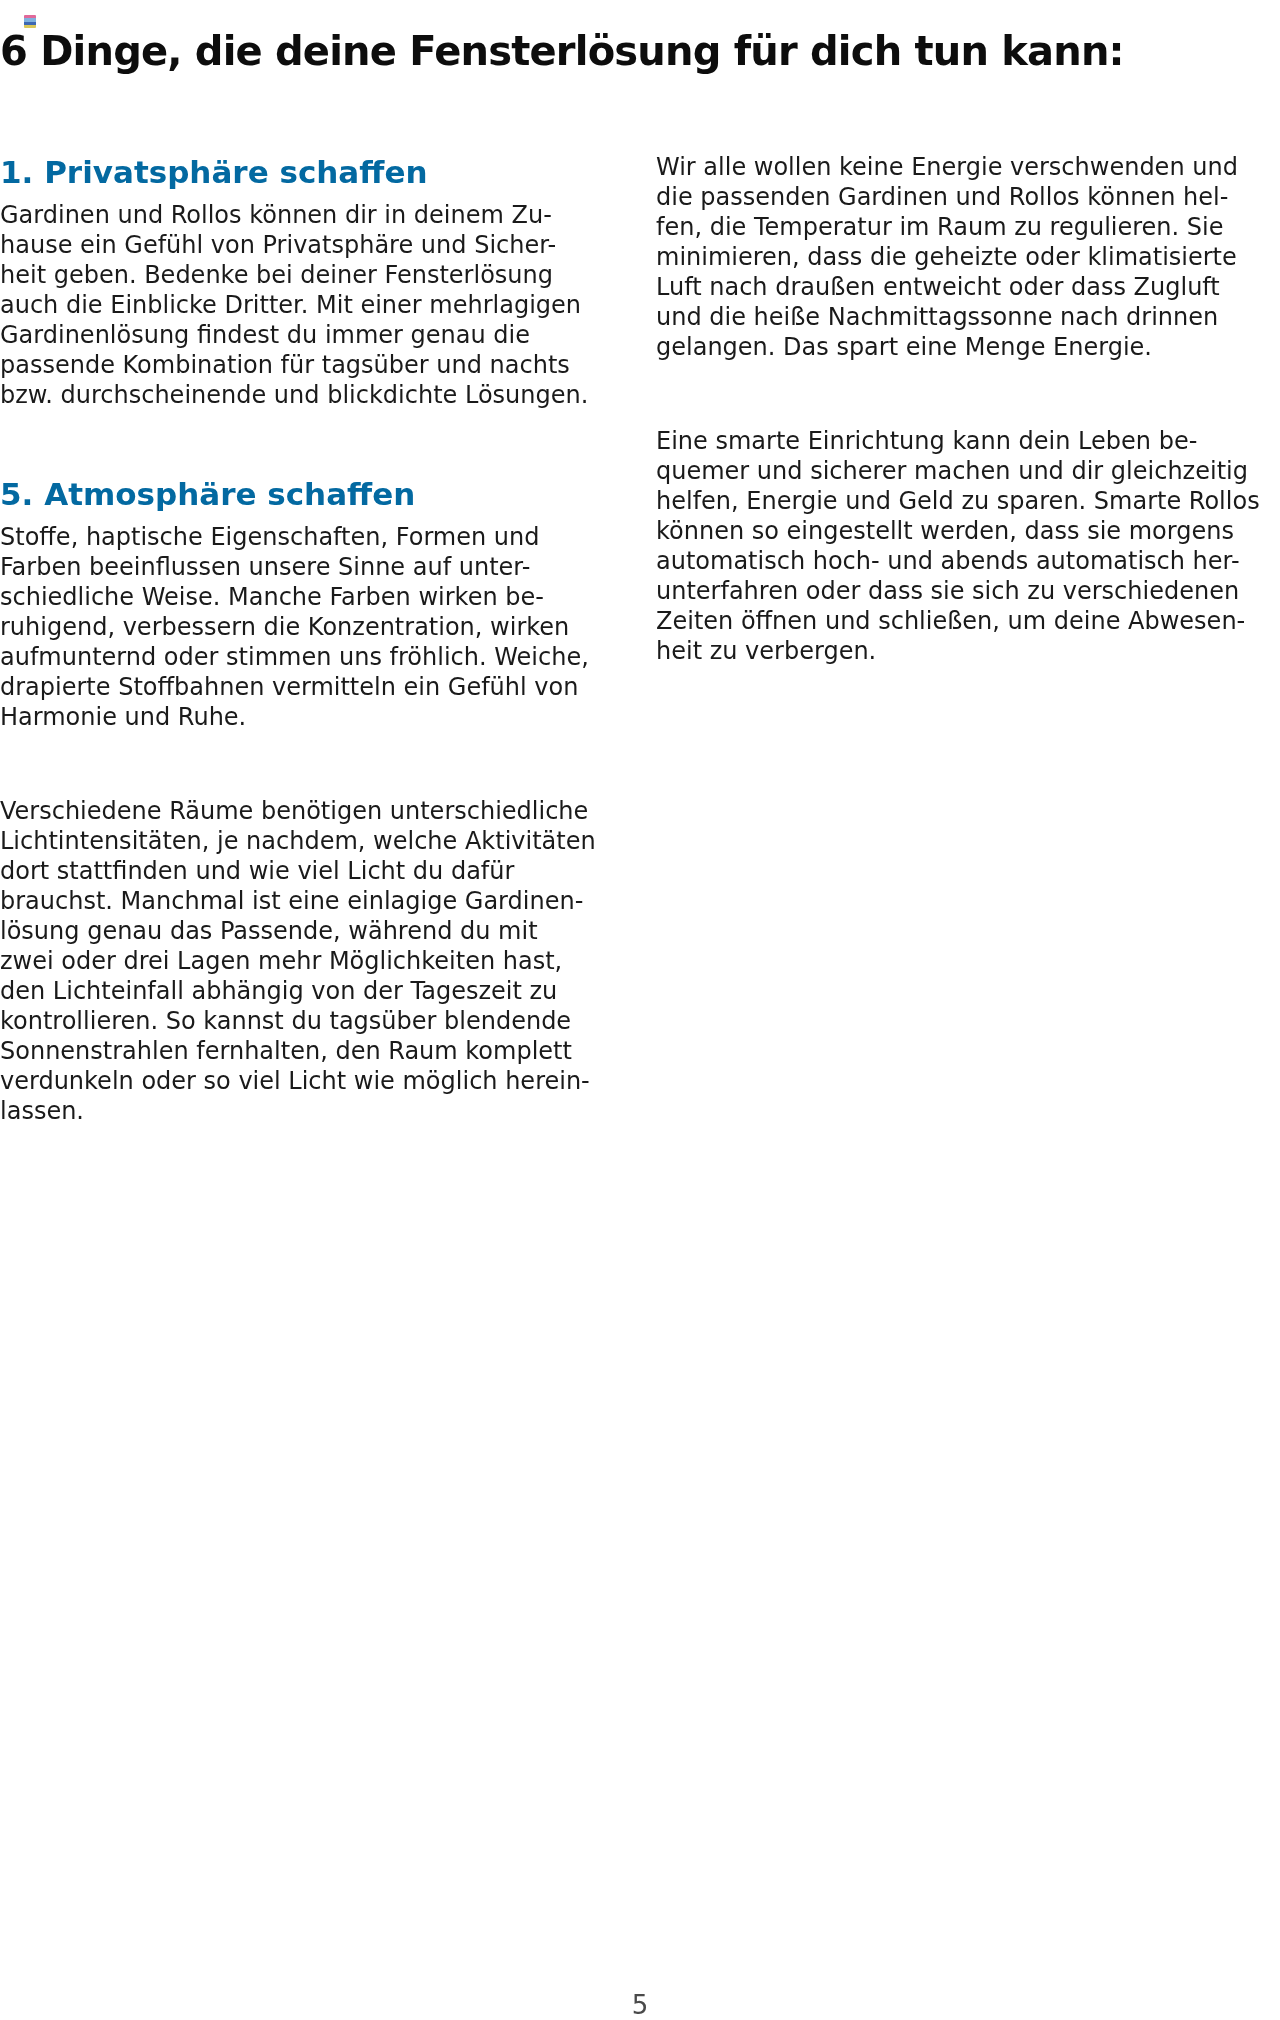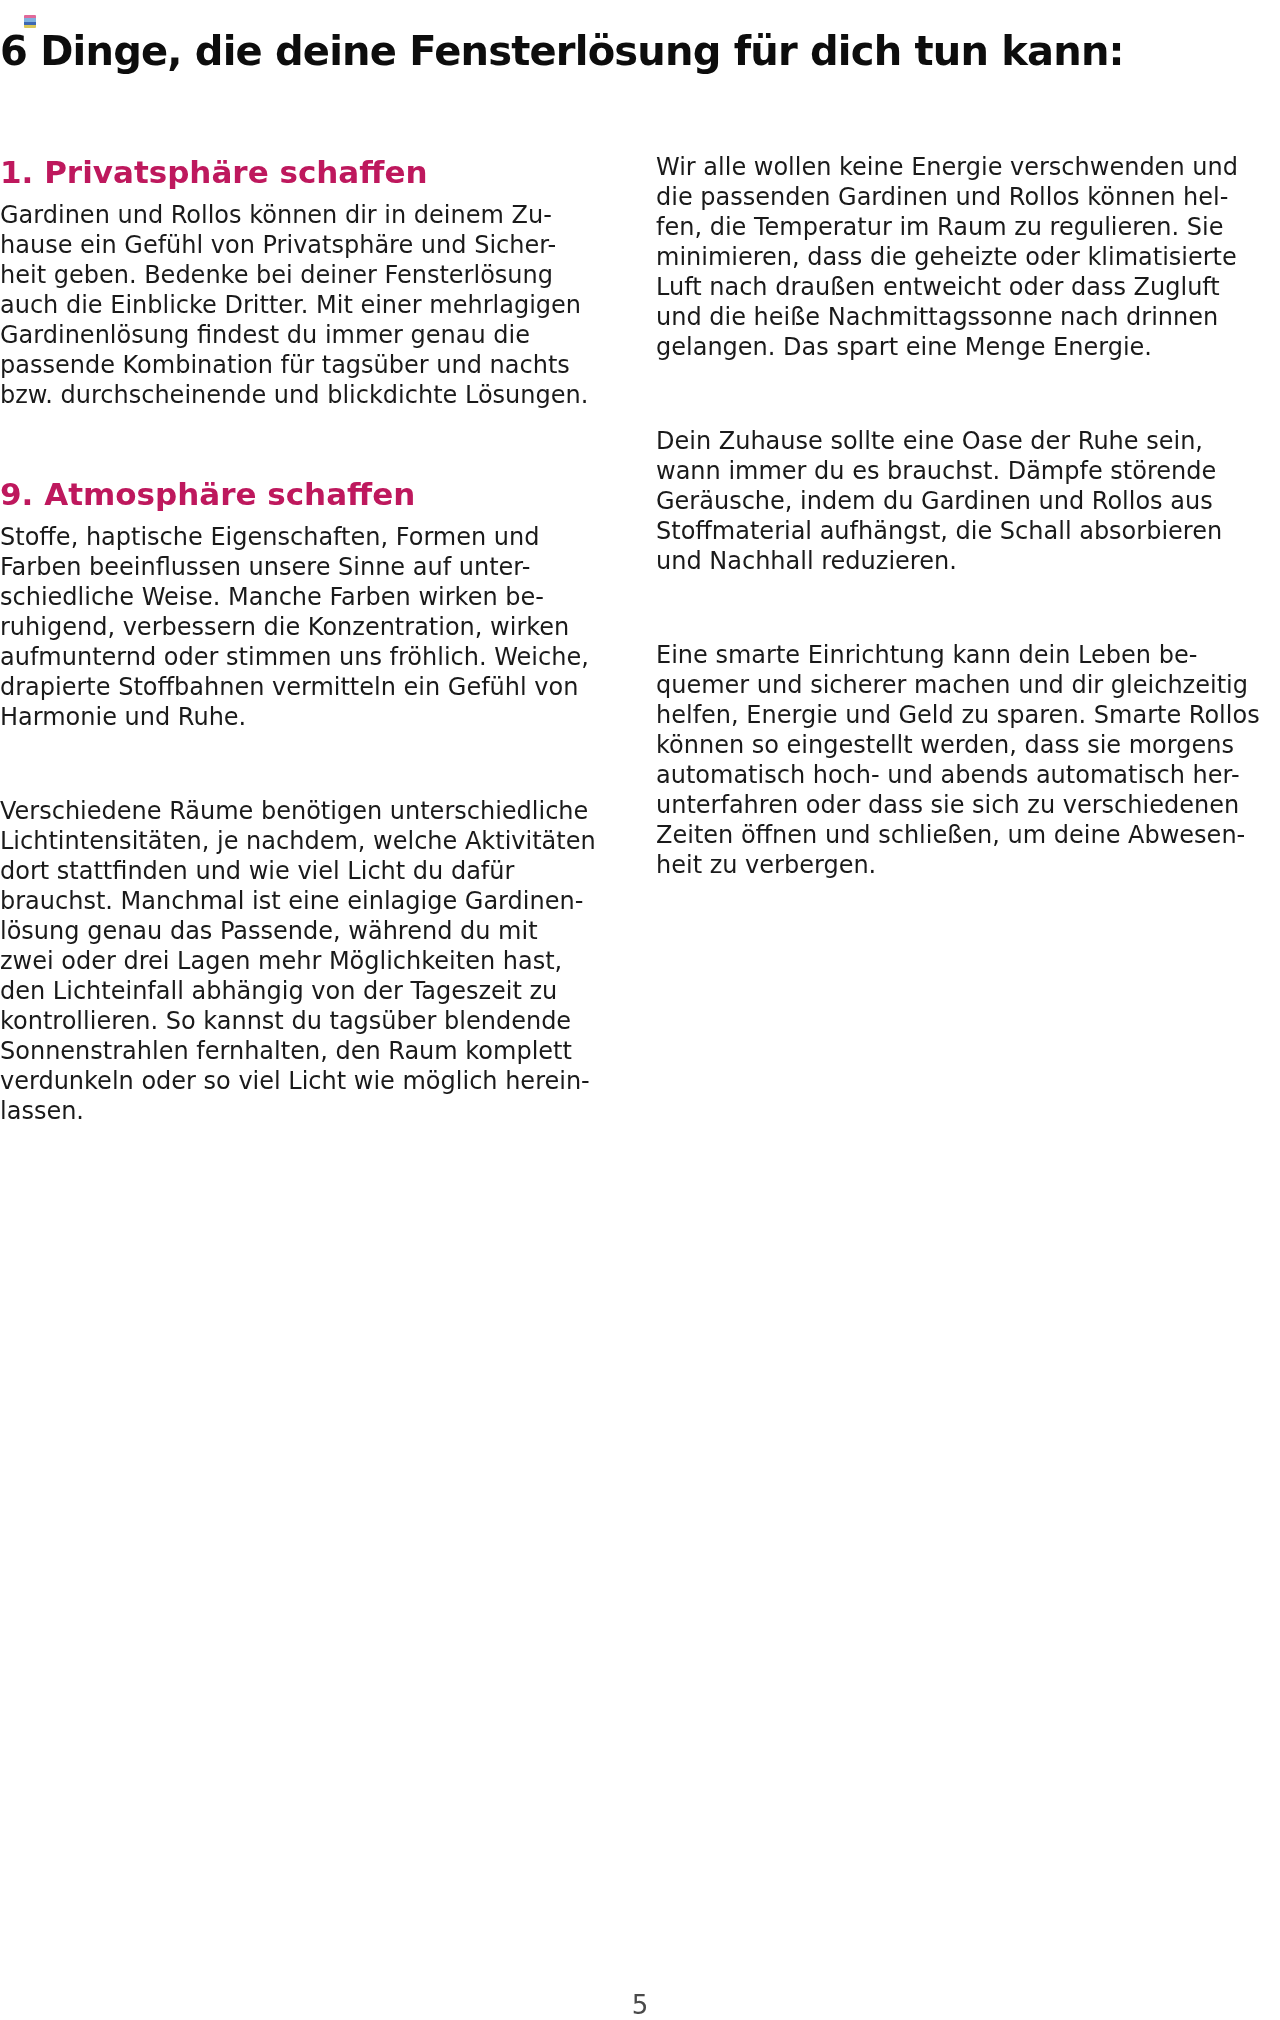--- a/index.html
+++ b/index.html
@@ -45,21 +45,21 @@
     top: 152px;
   }
   .col-left  { left: 0;     width: 648px; }
   .col-right { left: 656px; width: 624px; }
   .section { margin: 0; }
   .section h2 {
     margin: 0 0 8px 0;
     font-size: 31px;
     line-height: 40px;
     font-weight: 700;
-    color: #be185d;
+    color: #0369a1;
     white-space: pre;
   }
   .section p {
     margin: 0 0 64px 0;
     font-size: 24px;
     line-height: 30px;
     color: #1a1a1a;
     white-space: pre;
   }
   .page-number {
@@ -91,21 +91,21 @@
       <h2>1. Privatsphäre schaffen</h2>
       <p>Gardinen und Rollos können dir in deinem Zu-
 hause ein Gefühl von Privatsphäre und Sicher-
 heit geben. Bedenke bei deiner Fensterlösung
 auch die Einblicke Dritter. Mit einer mehrlagigen
 Gardinenlösung findest du immer genau die
 passende Kombination für tagsüber und nachts
 bzw. durchscheinende und blickdichte Lösungen.</p>
     </section>
     <section class="section">
-      <h2>9. Atmosphäre schaffen</h2>
+      <h2>5. Atmosphäre schaffen</h2>
       <p>Stoffe, haptische Eigenschaften, Formen und
 Farben beeinflussen unsere Sinne auf unter-
 schiedliche Weise. Manche Farben wirken be-
 ruhigend, verbessern die Konzentration, wirken
 aufmunternd oder stimmen uns fröhlich. Weiche,
 drapierte Stoffbahnen vermitteln ein Gefühl von
 Harmonie und Ruhe.</p>
     </section>
     <section class="section">
       <p>Verschiedene Räume benötigen unterschiedliche
@@ -126,25 +126,20 @@
     <section class="section">
       <p>Wir alle wollen keine Energie verschwenden und
 die passenden Gardinen und Rollos können hel-
 fen, die Temperatur im Raum zu regulieren. Sie
 minimieren, dass die geheizte oder klimatisierte
 Luft nach draußen entweicht oder dass Zugluft
 und die heiße Nachmittagssonne nach drinnen
 gelangen. Das spart eine Menge Energie.</p>
     </section>
     <section class="section">
-      <p>Dein Zuhause sollte eine Oase der Ruhe sein,
-wann immer du es brauchst. Dämpfe störende
-Geräusche, indem du Gardinen und Rollos aus
-Stoffmaterial aufhängst, die Schall absorbieren
-und Nachhall reduzieren.</p>
     </section>
     <section class="section">
       <p>Eine smarte Einrichtung kann dein Leben be-
 quemer und sicherer machen und dir gleichzeitig
 helfen, Energie und Geld zu sparen. Smarte Rollos
 können so eingestellt werden, dass sie morgens
 automatisch hoch- und abends automatisch her-
 unterfahren oder dass sie sich zu verschiedenen
 Zeiten öffnen und schließen, um deine Abwesen-
 heit zu verbergen.</p>

